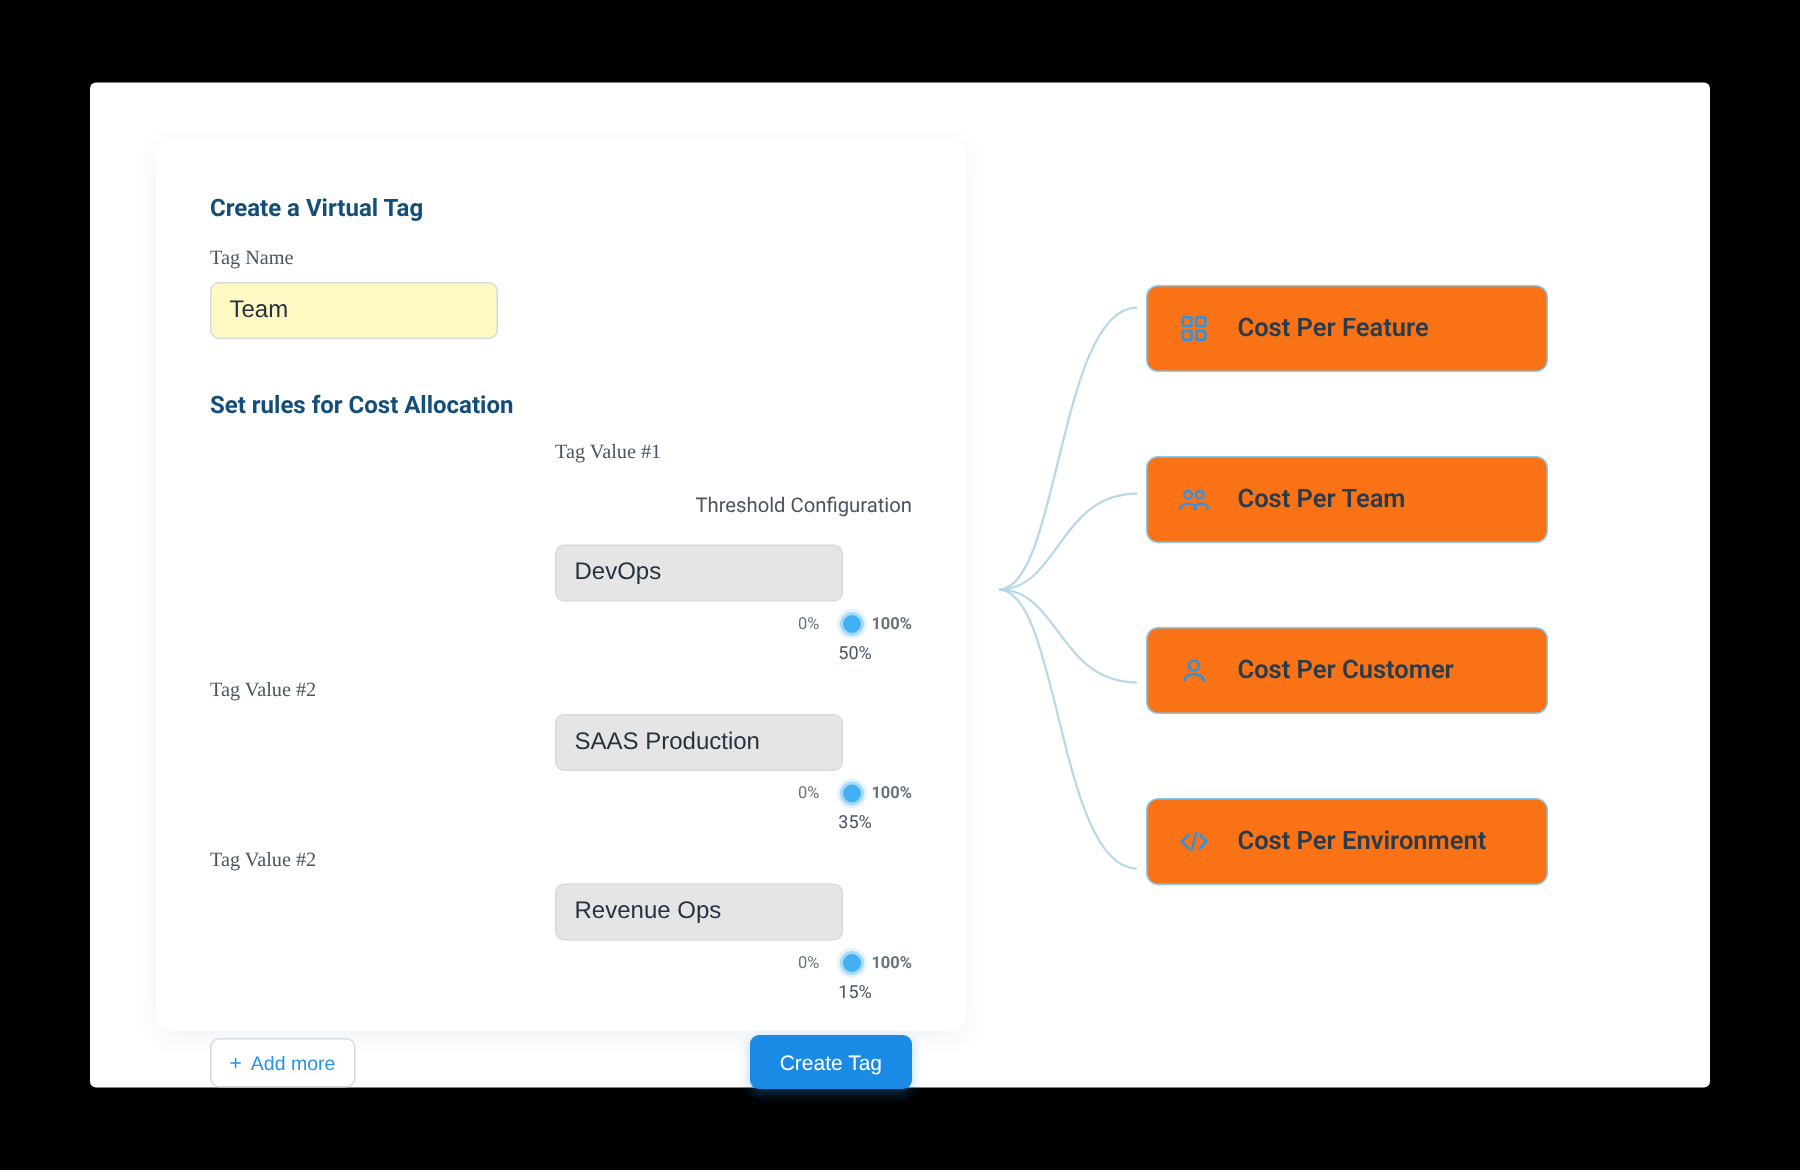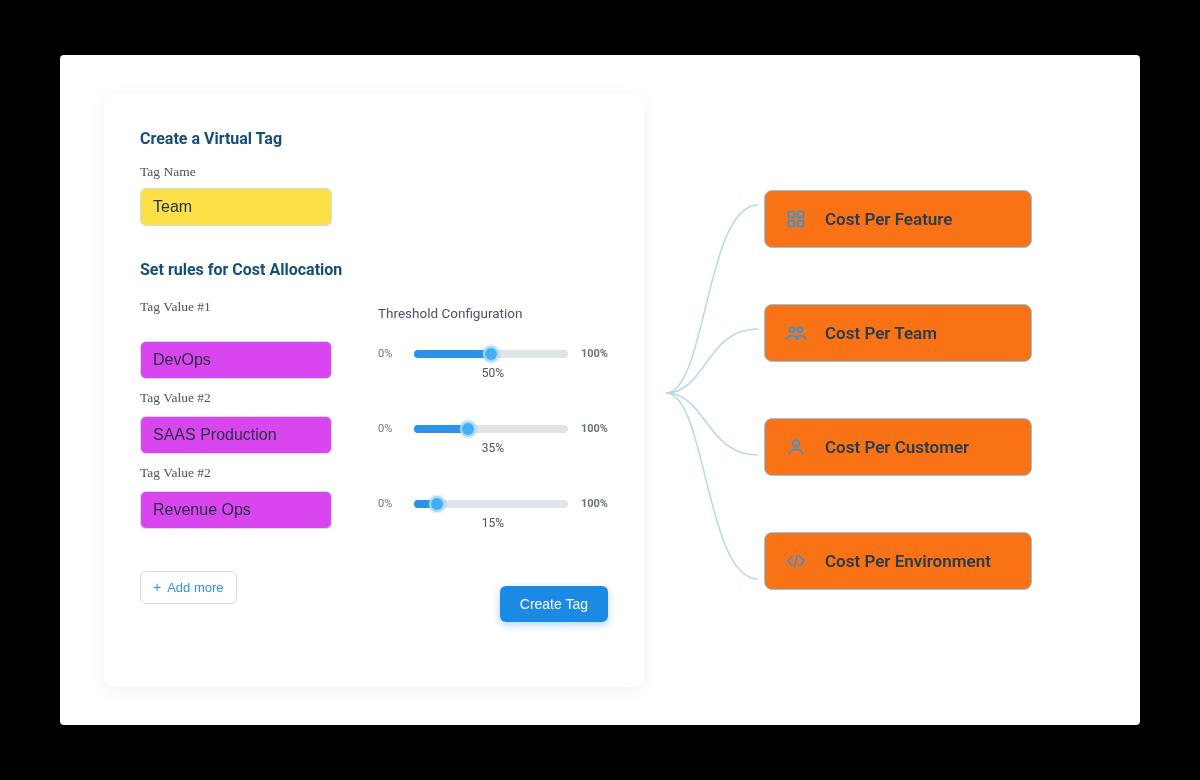--- a/index.html
+++ b/index.html
@@ -44,33 +44,34 @@
     font-family: Liberation Serif, serif;
   }
   .text-input {
     width: 192px;
     height: 38px;
     border: 1px solid #d6dbe1;
     border-radius: 6px;
     padding: 0 12px;
     font-size: 16px;
     color: #263241;
-    background: #d946ef;
+    background: #e5e5e5;
   }
   .text-input.grey {
-    background: #fde047;
+    background: #fef9c3;
   }
   .section-title.rules {
     margin-top: 34px;
     margin-bottom: 14px;
   }
   .row {
     display: flex;
-    align-items: center;
+    align-items: flex-end;
     margin-bottom: 10px;
+    flex-direction: column;
   }
   .col-left { width: 238px; }
   .col-right { flex: 1; }
   .threshold-header {
     font-size: 13.5px;
     color: #4a5462;
     margin-bottom: 8px;
     margin-top: 12px;
   }
   .slider-wrap {
@@ -137,21 +138,20 @@
   .btn-primary {
     border: none;
     border-radius: 6px;
     background: #1a8ae4;
     color: #fff;
     font-size: 14px;
     font-weight: 500;
     padding: 10px 20px;
     cursor: pointer;
     box-shadow: 0 3px 8px rgba(26,138,228,0.35);
-    margin-top: 34px;
   }
   .right-panel {
     flex: 1;
     position: relative;
     padding-left: 120px;
     display: flex;
     flex-direction: column;
     justify-content: center;
     gap: 56px;
   }

